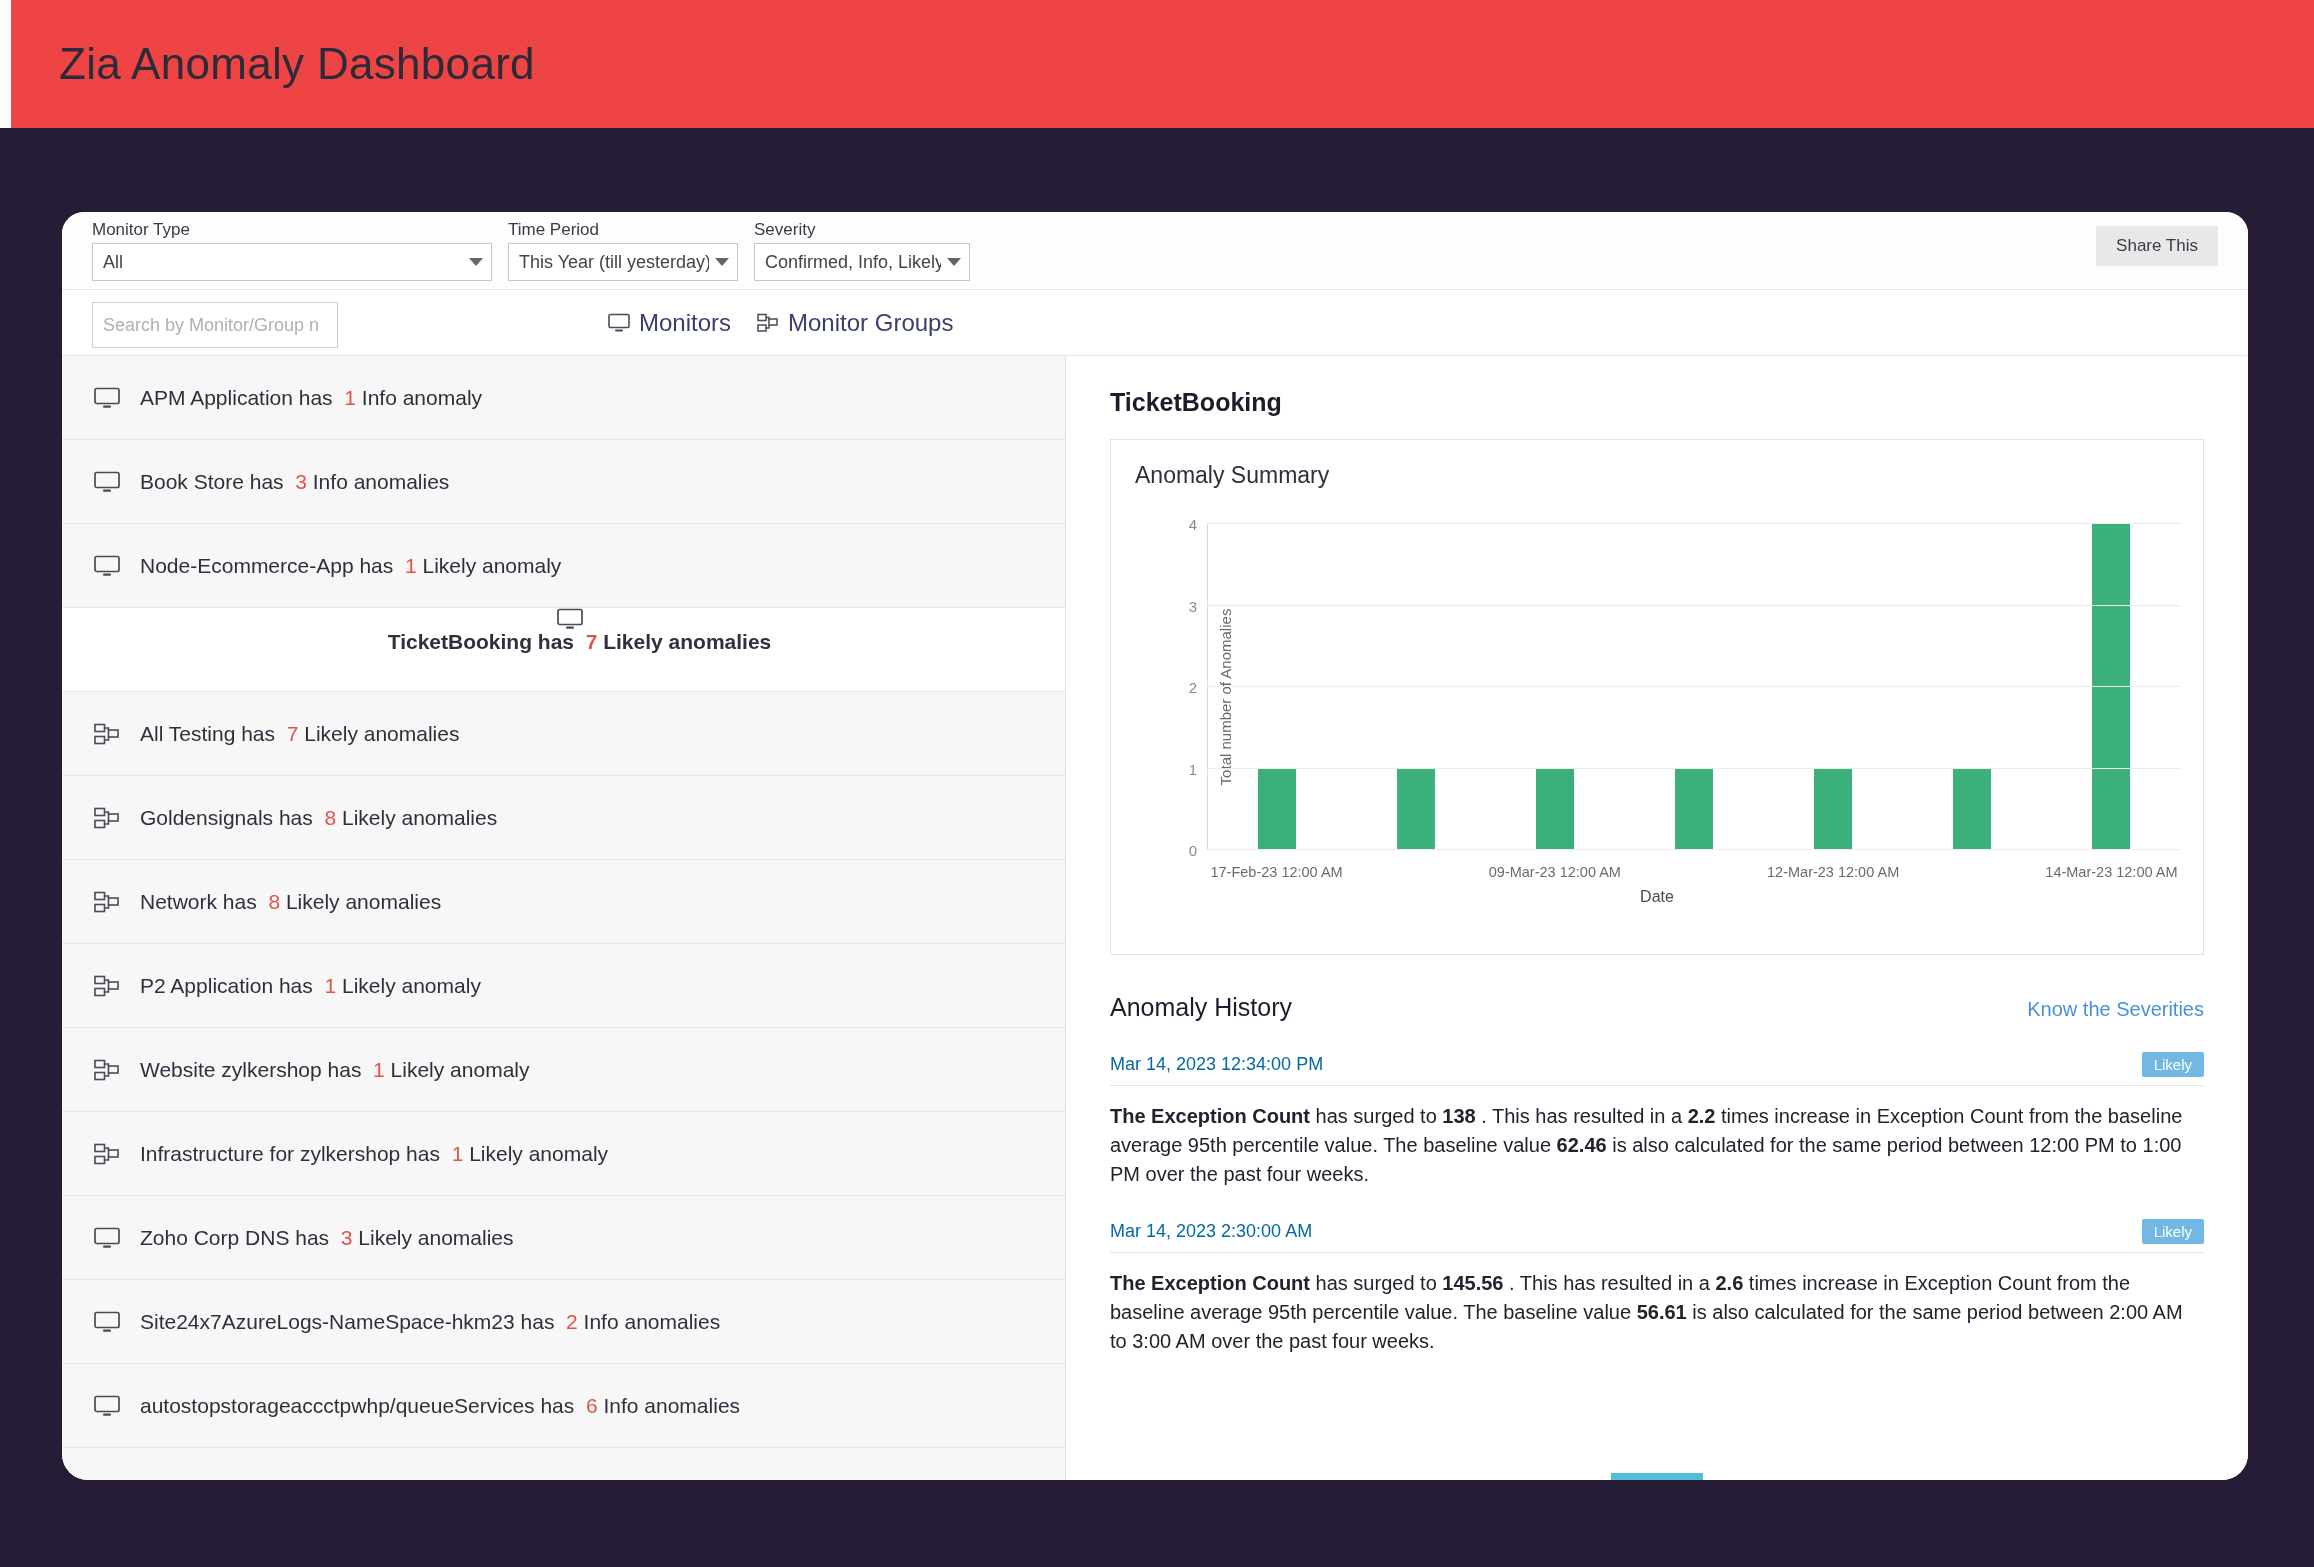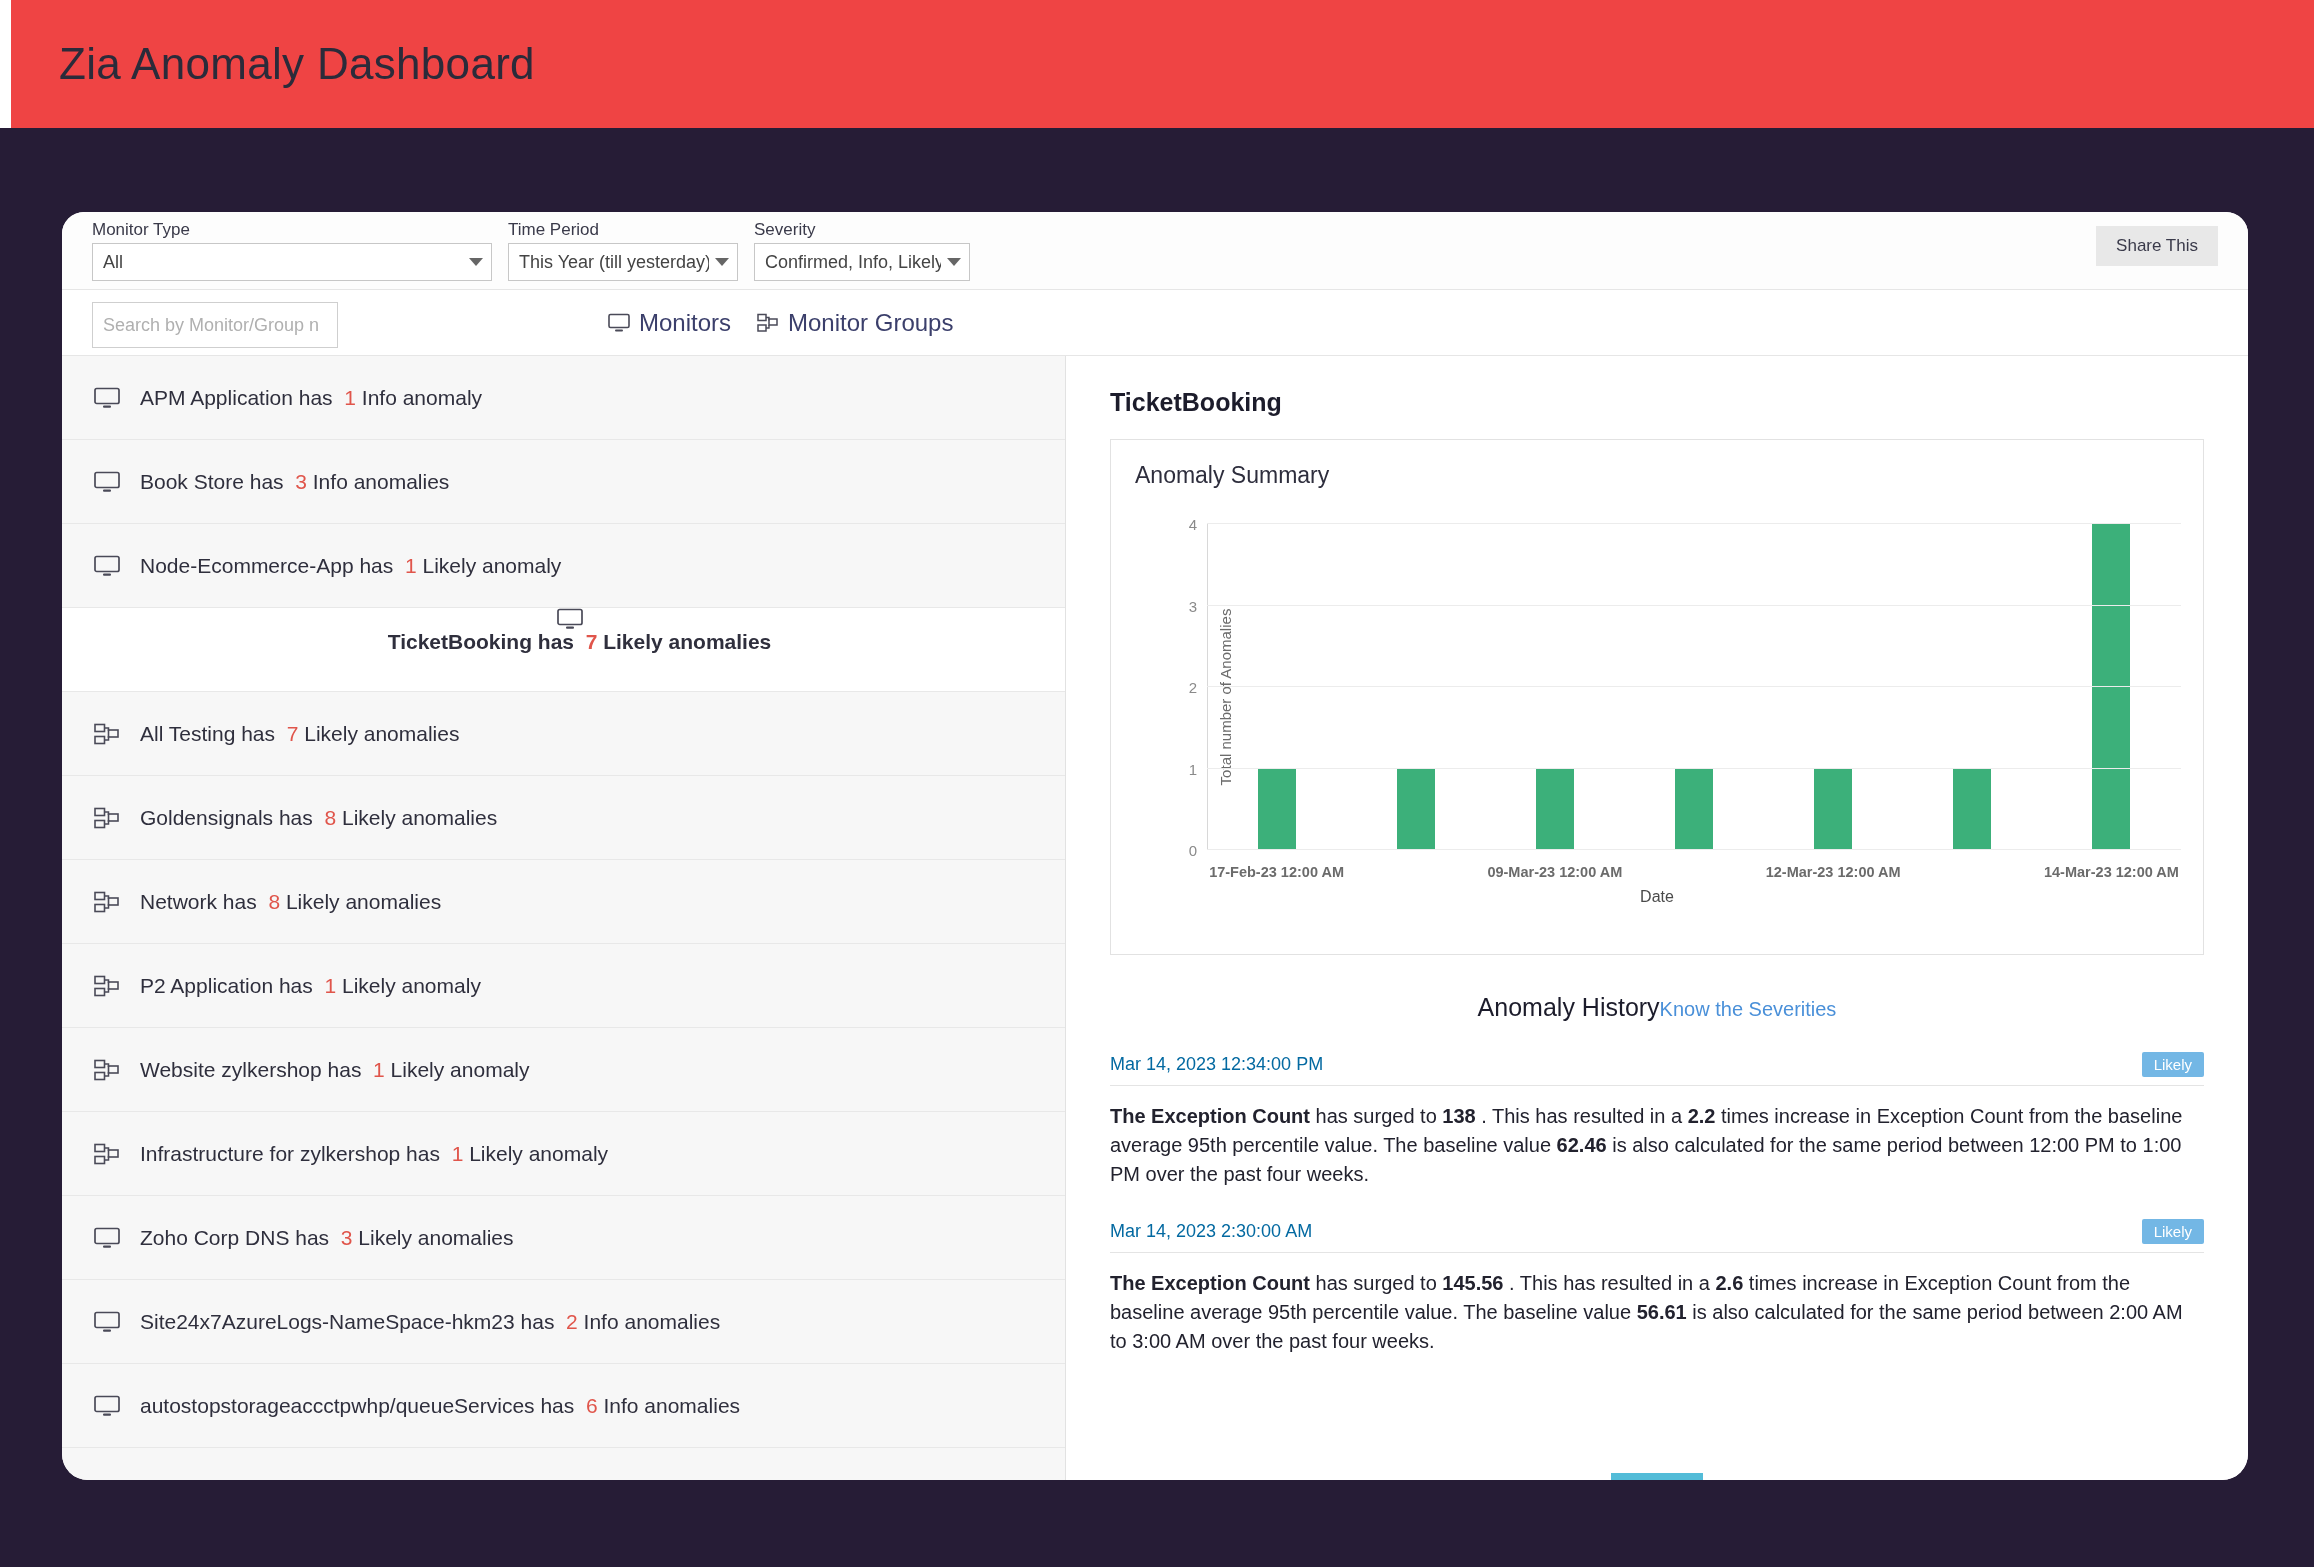--- a/index.html
+++ b/index.html
@@ -186,37 +186,36 @@
   .bar {
     position: absolute; bottom: 0;
     background: #3cb07a;
     width: 38px;
   }
   .xtick {
     position: absolute; top: calc(100% + 14px);
     font-size: 14.5px; color: #6b6b6b;
     transform: translateX(-50%);
     white-space: nowrap;
-    font-weight: bold;
   }
   .ylabel {
     position: absolute; left: 26px; top: 50%;
     transform: translateY(-50%) rotate(-90deg);
     transform-origin: center;
     font-size: 15px; color: #6b6b6b; white-space: nowrap;
   }
   .xlabel {
     position: absolute; left: 0; right: 0; bottom: 48px;
     text-align: center; font-size: 16px; color: #4a4a4a;
   }
 
   
   .histhead {
     margin-top: 38px;
-    display: flex; align-items: baseline; justify-content: center;
+    display: flex; align-items: baseline; justify-content: space-between;
   }
   .histhead .ht { font-size: 25px; color: #1c1c2b; }
   .histhead .hl { font-size: 20px; color: #4a90d9; cursor: pointer; }
 
   .entry { margin-top: 30px; }
   .entry .erow {
     display: flex; align-items: center; justify-content: space-between;
     border-bottom: 1px solid #e4e4e4;
     padding-bottom: 8px;
   }

